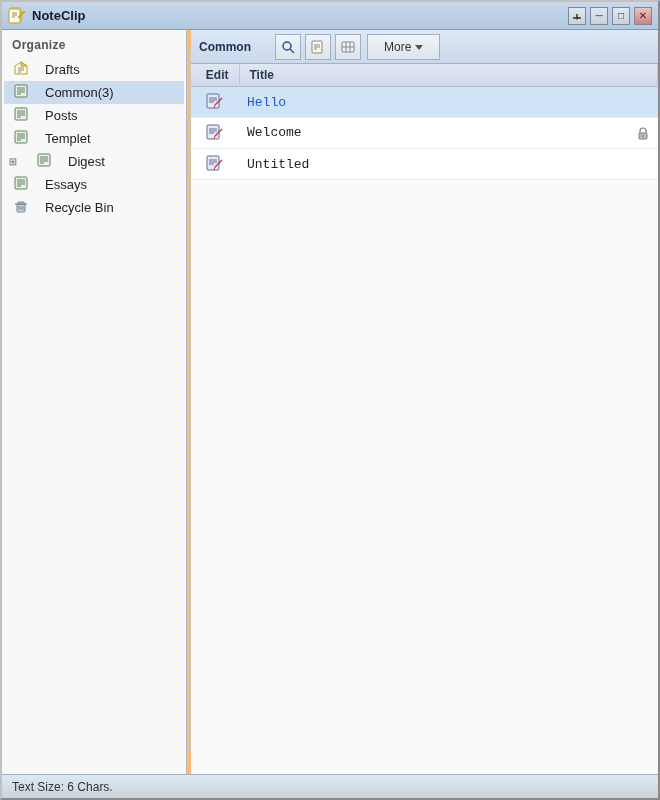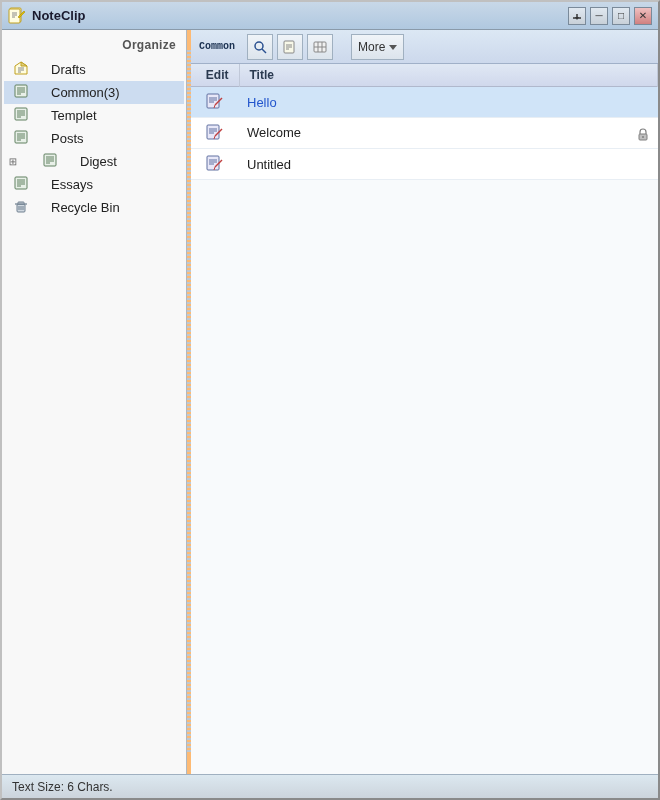--- a/index.html
+++ b/index.html
@@ -82,26 +82,26 @@
       color: #444;
       font-size: 13px;
     }
 
     .toolbar-more {
       display: flex;
       align-items: center;
       gap: 2px;
       border: 1px solid #a0b0c0;
       background: linear-gradient(to bottom, #f0f4f8, #dce4ec);
-      padding: 2px 6px;
+      padding: 2px 16px;
       height: 26px;
       cursor: pointer;
       font-size: 12px;
       color: #333;
-      margin-left: 14px;
+      margin-left: 2px;
     }
 
     
     .main-content {
       display: flex;
       flex: 1;
       overflow: hidden;
     }
 
     
@@ -113,31 +113,30 @@
       padding: 6px 2px;
       overflow-y: auto;
     }
 
     .sidebar-header {
       font-size: 12px;
       color: #555;
       padding: 2px 8px 6px 8px;
       font-weight: 600;
       letter-spacing: 0.3px;
-      text-align: right;
     }
 
     .sidebar-item {
       display: flex;
       align-items: center;
       padding: 2px 6px 2px 8px;
       cursor: pointer;
       font-size: 13px;
       color: #222;
-      gap: 21px;
+      gap: 15px;
       white-space: nowrap;
     }
 
     .sidebar-item.selected {
       background: #ccdcf0;
     }
 
     .sidebar-item-icon {
       font-size: 14px;
       flex-shrink: 0;
@@ -170,25 +169,24 @@
       display: flex;
       align-items: center;
       background: linear-gradient(to bottom, #dce8f4 0%, #ccd8ec 100%);
       padding: 3px 8px;
       height: 34px;
       border-bottom: 1px solid #a0b0c8;
       gap: 4px;
     }
 
     .content-toolbar-label {
-      font-size: 10px;
+      font-size: 12px;
       font-weight: 600;
       color: #1a3050;
-      margin-right: 8px;
-      font-family: Liberation Mono, monospace;
+      margin-right: 20px;
     }
 
     
     .note-table {
       width: 100%;
       border-collapse: collapse;
       background: white;
     }
 
     .note-table thead tr {
@@ -208,20 +206,21 @@
     .note-table th.col-edit {
       width: 48px;
       text-align: right;
     }
 
     .note-table td {
       padding: 5px 8px;
       border-bottom: 1px solid #e8eef4;
       vertical-align: middle;
       font-size: 13px;
+      font-family: Liberation Mono, monospace;
     }
 
     .note-table td.col-edit {
       width: 48px;
       text-align: center;
     }
 
     .note-table tr.selected {
       background: #d0e4f8;
     }
@@ -339,34 +338,34 @@
       <div class="sidebar-item">
         <span class="sidebar-item-icon">
           <svg width="16" height="16" viewBox="0 0 16 16">
             <rect x="2" y="2" width="12" height="12" rx="1" fill="#e8f0e8" stroke="#608060" stroke-width="1"></rect>
             <line x1="4" y1="5" x2="12" y2="5" stroke="#608060" stroke-width="1"></line>
             <line x1="4" y1="7" x2="12" y2="7" stroke="#608060" stroke-width="1"></line>
             <line x1="4" y1="9" x2="12" y2="9" stroke="#608060" stroke-width="1"></line>
             <line x1="4" y1="11" x2="8" y2="11" stroke="#608060" stroke-width="1"></line>
           </svg>
         </span>
-        <span>Templet</span>
+        <span>Posts</span>
       </div>
 
       <div class="sidebar-item">
         <span class="sidebar-item-icon">
           <svg width="16" height="16" viewBox="0 0 16 16">
             <rect x="2" y="2" width="12" height="12" rx="1" fill="#e8f0e8" stroke="#608060" stroke-width="1"></rect>
             <line x1="4" y1="5" x2="12" y2="5" stroke="#608060" stroke-width="1"></line>
             <line x1="4" y1="7" x2="12" y2="7" stroke="#608060" stroke-width="1"></line>
             <line x1="4" y1="9" x2="12" y2="9" stroke="#608060" stroke-width="1"></line>
             <line x1="4" y1="11" x2="8" y2="11" stroke="#608060" stroke-width="1"></line>
           </svg>
         </span>
-        <span>Posts</span>
+        <span>Templet</span>
       </div>
 
       <div class="sidebar-item expandable">
         <span class="expand-icon">⊞</span>
         <span class="sidebar-item-icon">
           <svg width="16" height="16" viewBox="0 0 16 16">
             <rect x="2" y="2" width="12" height="12" rx="1" fill="#e8f0e8" stroke="#608060" stroke-width="1"></rect>
             <line x1="4" y1="5" x2="12" y2="5" stroke="#608060" stroke-width="1"></line>
             <line x1="4" y1="7" x2="12" y2="7" stroke="#608060" stroke-width="1"></line>
             <line x1="4" y1="9" x2="12" y2="9" stroke="#608060" stroke-width="1"></line>

